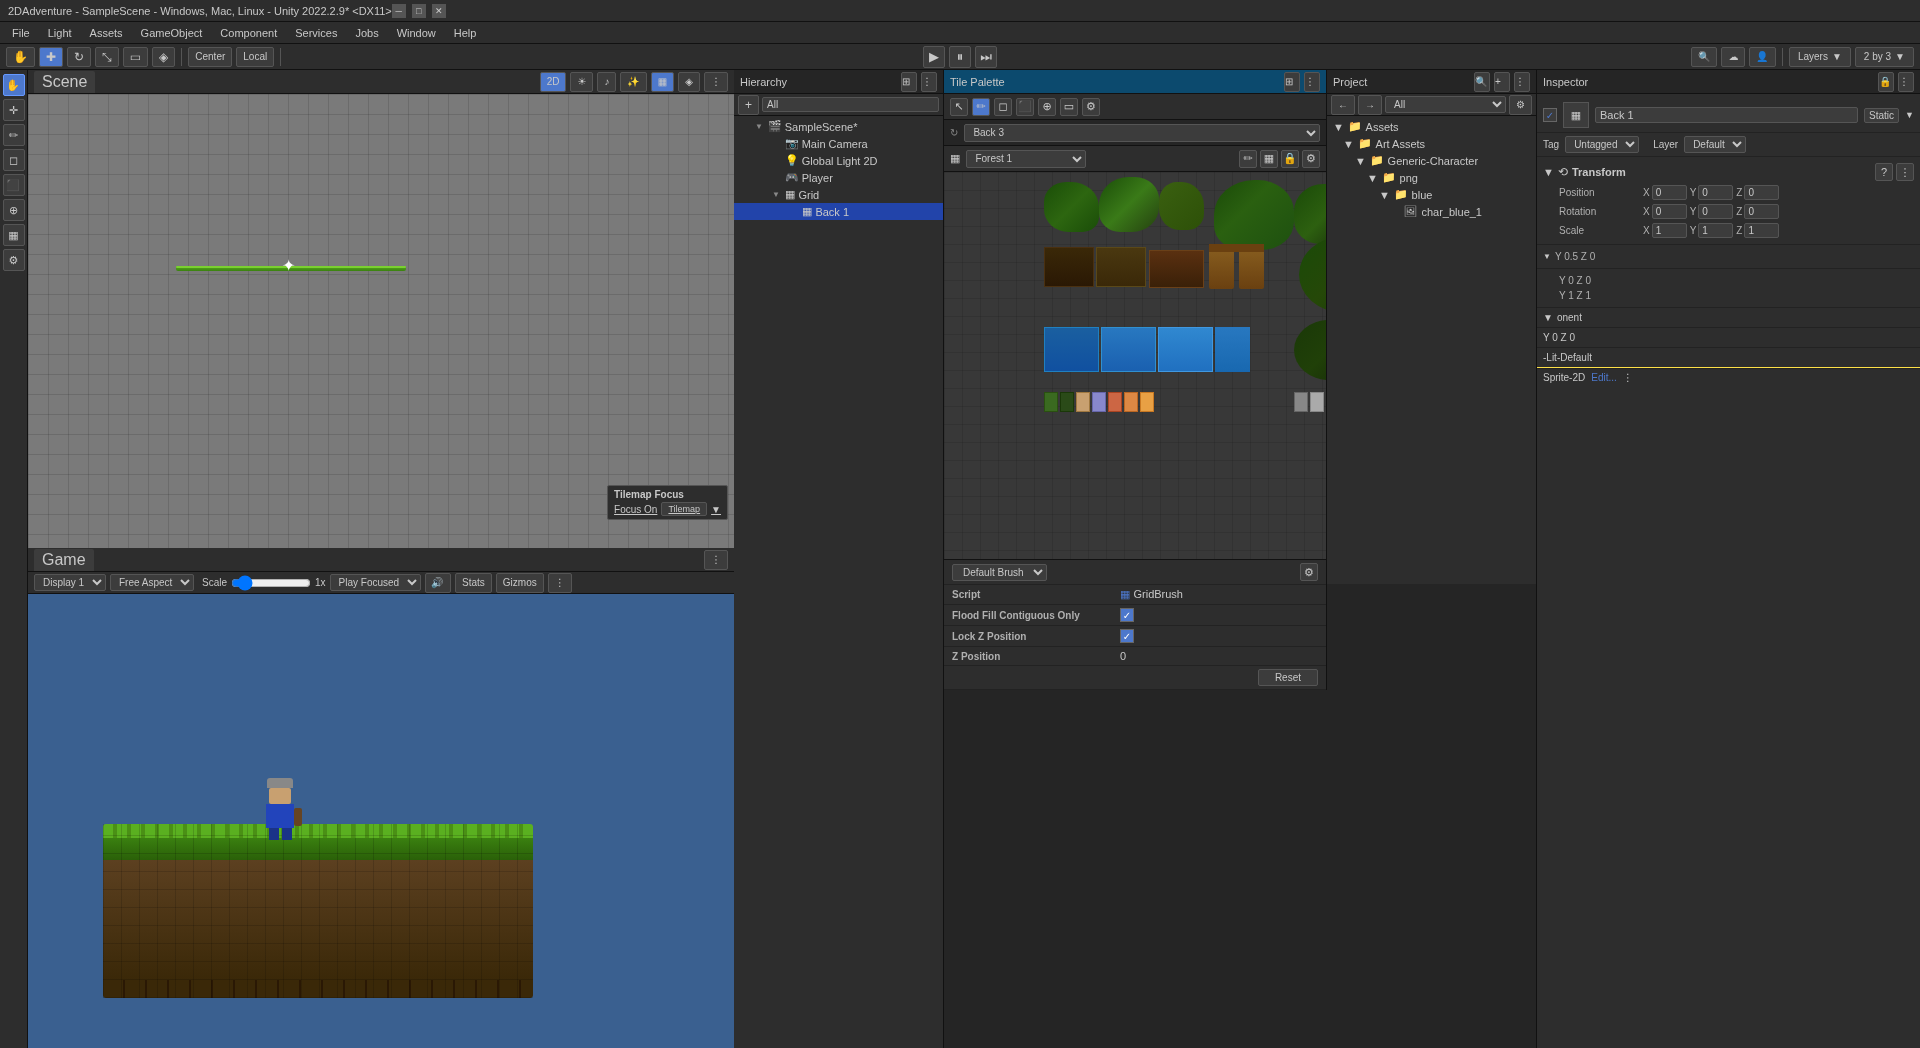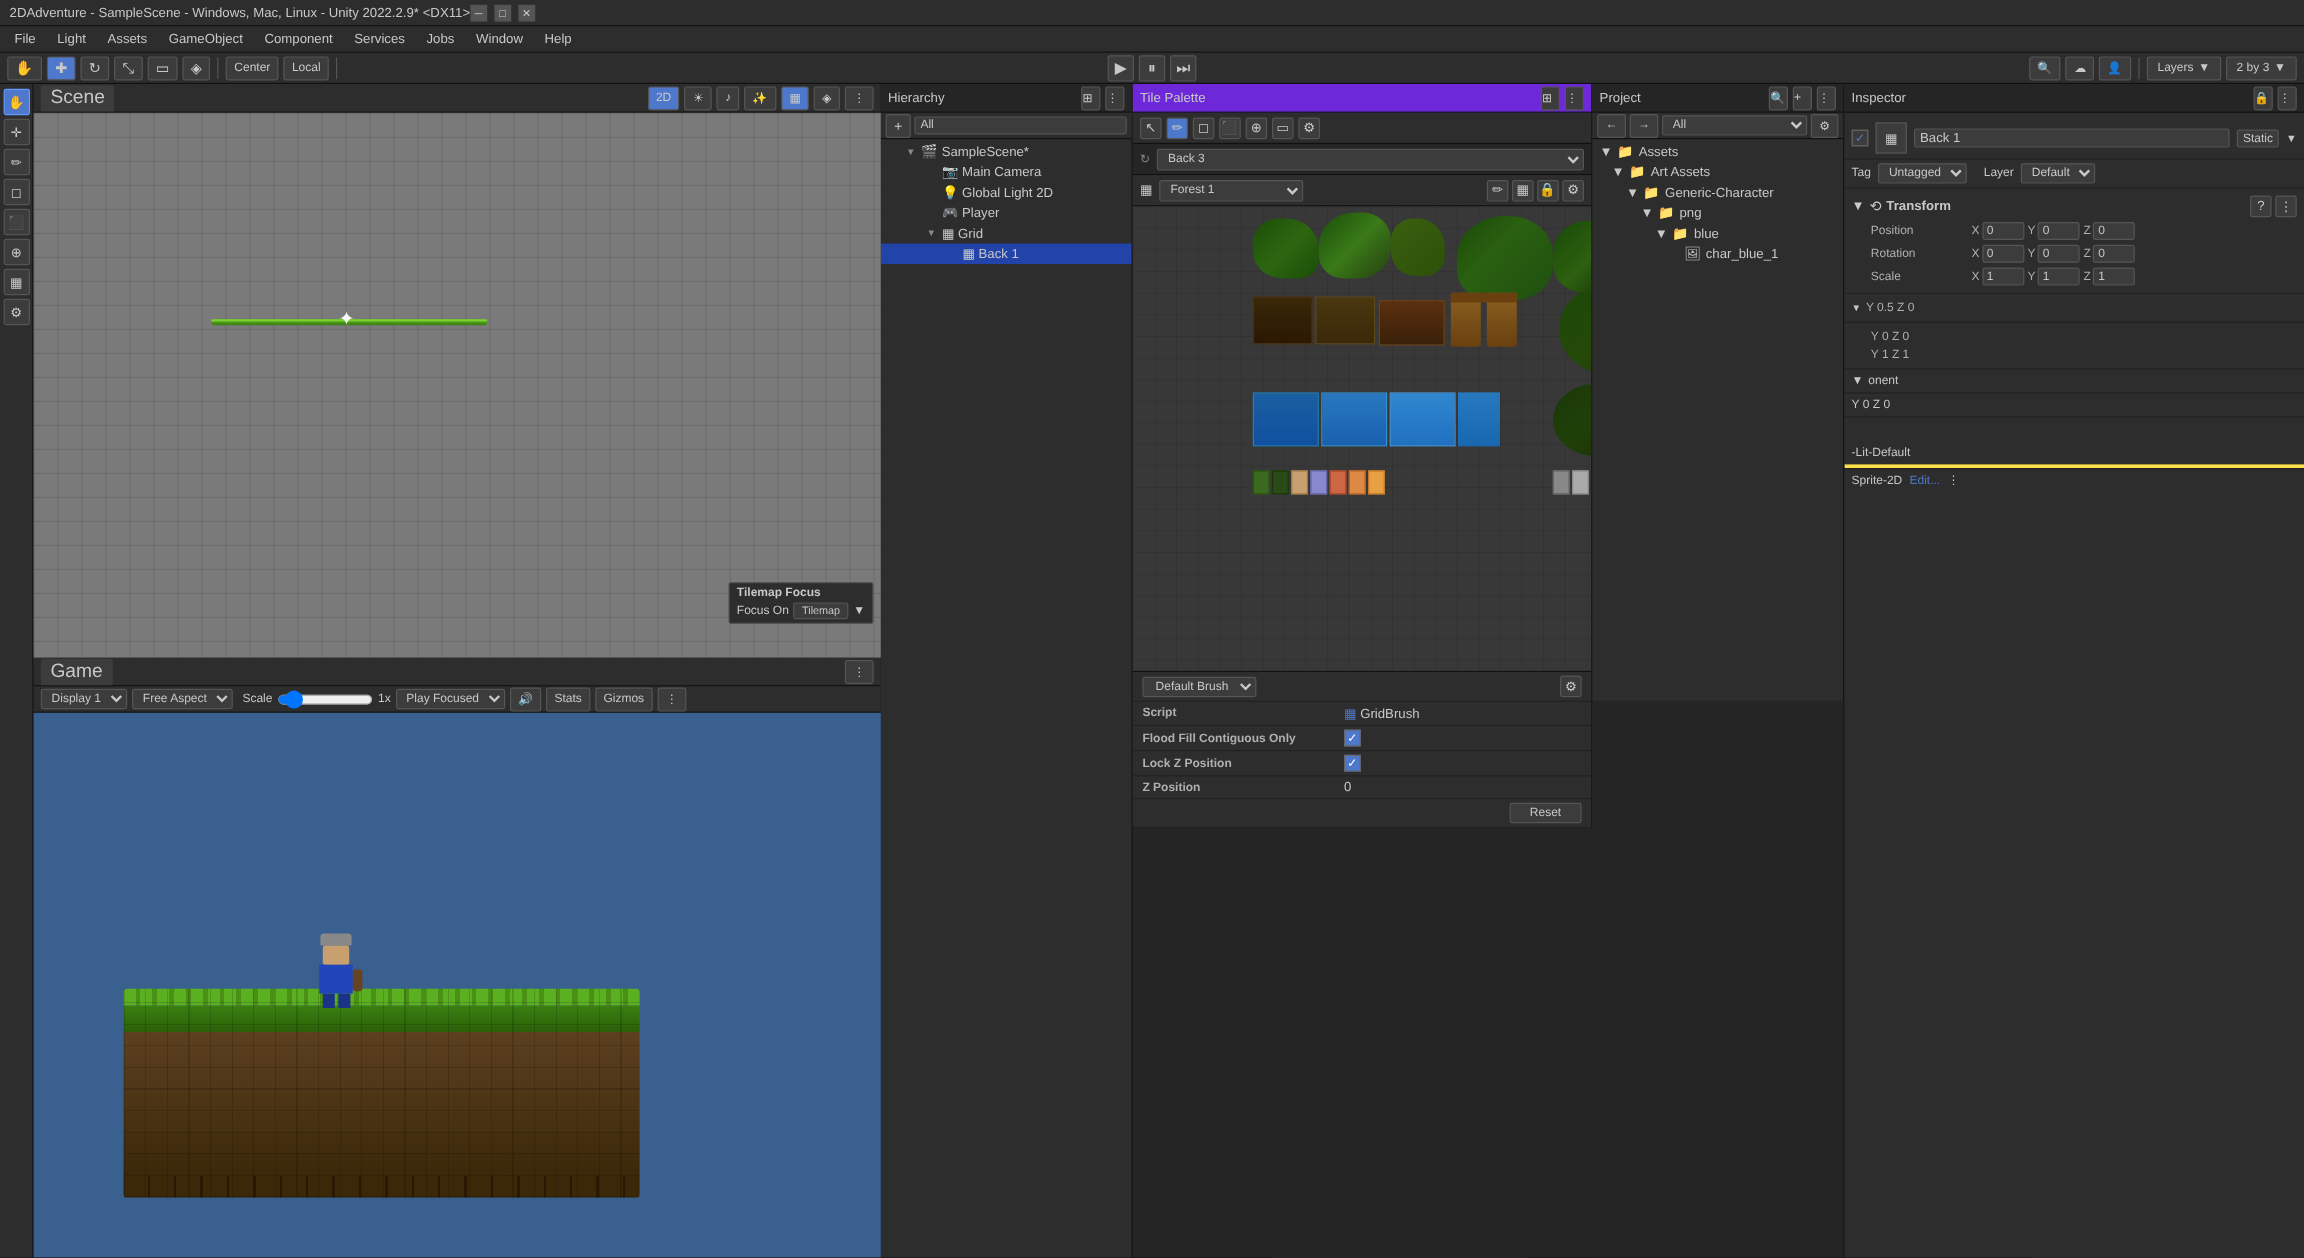--- a/index.html
+++ b/index.html
@@ -119,20 +119,21 @@
       border-radius: 2px 2px 0 0;
       font-size: 16px;
     }
     .panel-tab.active { background: #3c3c3c; }
     .panel-options { margin-left: auto; display: flex; gap: 4px; }
     .tilemap-focus-row {
       display: flex;
       align-items: center;
       gap: 4px;
       margin-top: 2px;
+      text-decoration: underline;
     }
     .game-toolbar {
       background: #2d2d2d;
       height: 22px;
       display: flex;
       align-items: center;
       padding: 0 6px;
       gap: 4px;
       font-size: 10px;
       border-bottom: 1px solid #111;
@@ -204,21 +205,21 @@
     
     .tile-palette-panel {
       display: flex;
       flex-direction: column;
       width: 595px;
       flex-shrink: 0;
       background: #2d2d2d;
       border-right: 1px solid #111;
     }
     .tile-palette-header {
-      background: #6d28d9;
+      background: #0c4a6e;
       height: 24px;
       display: flex;
       align-items: center;
       padding: 0 6px;
       font-size: 11px;
       border-bottom: 1px solid #111;
       gap: 20px;
     }
     .tile-palette-toolbar {
       background: #2d2d2d;
@@ -1112,21 +1113,21 @@
             <span>onent</span>
           </div>
         </div>
 
         <div style="padding:4px 6px; border-bottom:1px solid #222; font-size:10px;">
           <div style="display:flex; align-items:center; gap:4px;">
             <span>Y 0   Z 0</span>
           </div>
         </div>
 
-        <div style="padding:4px 6px; border-bottom:3px solid #fde047; font-size:10px;margin-top:20px;">
+        <div style="padding:4px 6px; border-bottom:1px solid #fde047; font-size:10px;">
           <div style="display:flex; align-items:center; gap:4px;">
             <span>-Lit-Default</span>
           </div>
         </div>
 
 
         <div style="padding:3px 6px; border-top:1px solid #222; font-size:10px; display:flex; gap:6px; align-items:center;">
           <span>Sprite-2D</span>
           <span style="color:#4d78cc;">Edit...</span>
           <span>⋮</span>

